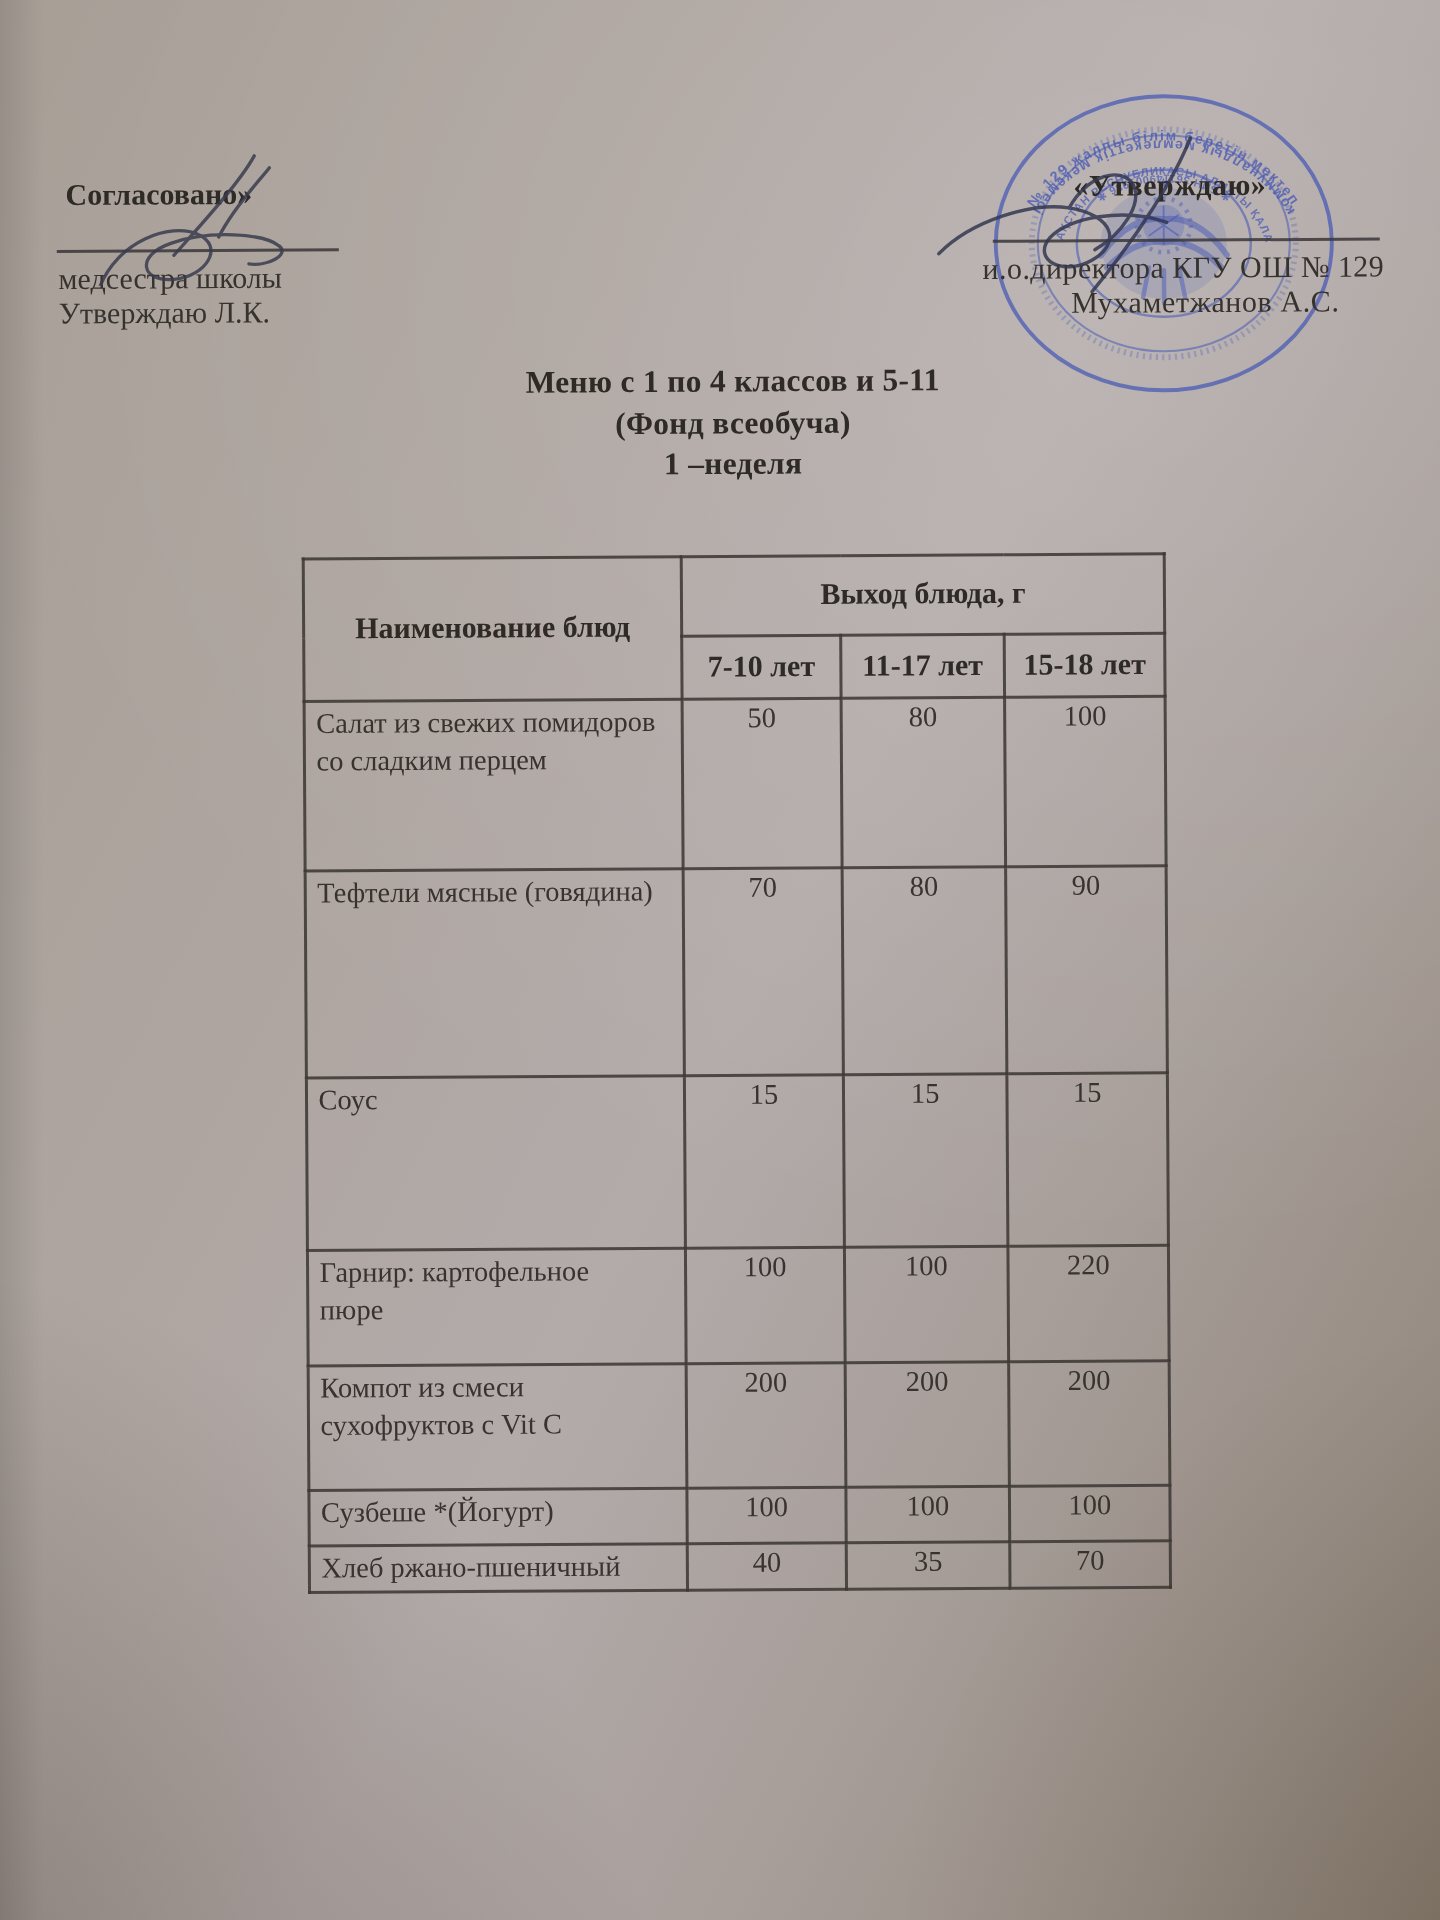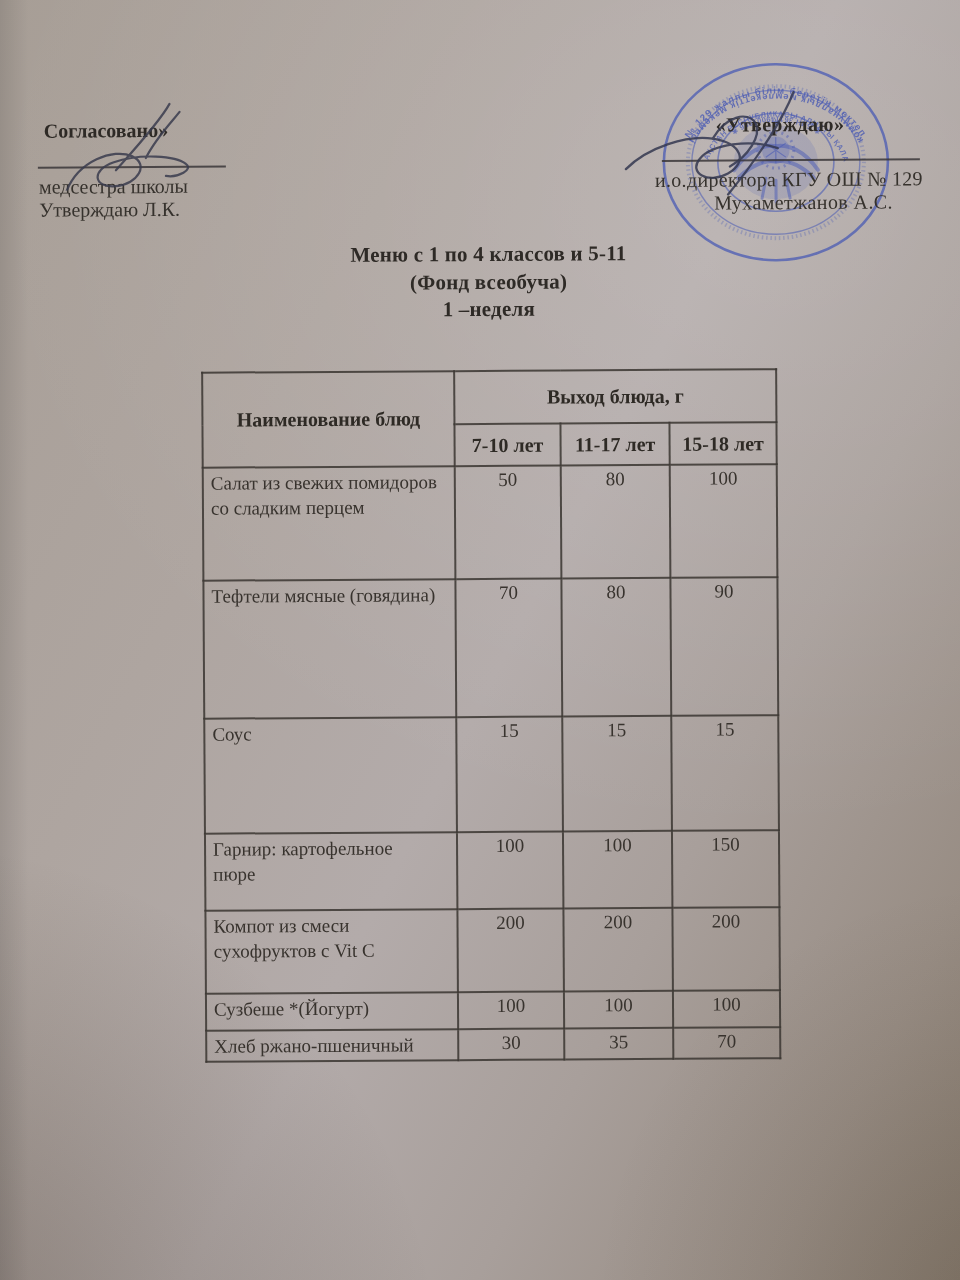--- a/index.html
+++ b/index.html
@@ -162,38 +162,38 @@
         <td class="dish">Соус</td>
         <td class="num">15</td>
         <td class="num">15</td>
         <td class="num">15</td>
       </tr>
       <tr class="r4">
         <td class="dish">Гарнир:  картофельное
 пюре</td>
         <td class="num">100</td>
         <td class="num">100</td>
-        <td class="num">150</td>
+        <td class="num">220</td>
       </tr>
       <tr class="r5">
         <td class="dish">Компот из смеси
 сухофруктов с Vit C</td>
         <td class="num">200</td>
         <td class="num">200</td>
         <td class="num">200</td>
       </tr>
       <tr class="r6">
         <td class="dish">Сузбеше *(Йогурт)</td>
         <td class="num">100</td>
         <td class="num">100</td>
         <td class="num">100</td>
       </tr>
       <tr class="r7">
         <td class="dish">Хлеб ржано-пшеничный</td>
-        <td class="num">30</td>
+        <td class="num">40</td>
         <td class="num">35</td>
         <td class="num">70</td>
       </tr>
     </tbody>
       </table>
 
   </div>
 </div>
 
 </body></html>

